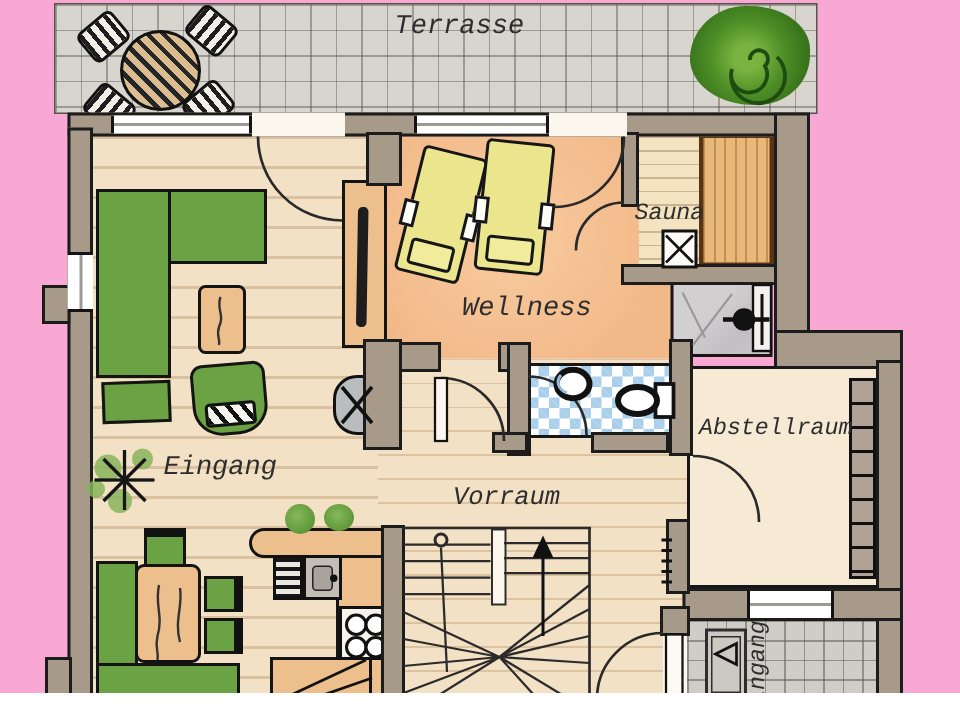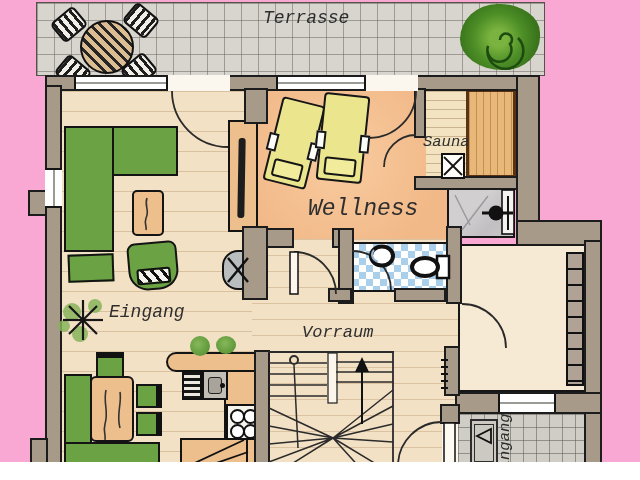--- a/index.html
+++ b/index.html
@@ -158,23 +158,24 @@
   <div class="abs lounger" style="left:272px;top:100px;width:44px;height:86px;transform:rotate(14deg);">
     <div class="foot"></div>
     <div class="hl"></div>
     <div class="hr"></div>
   </div>
   <div class="abs lounger" style="left:320px;top:94px;width:46px;height:88px;transform:rotate(6deg);">
     <div class="foot"></div>
     <div class="hl"></div>
     <div class="hr"></div>
   </div>
-  <div class="abs lbl" style="left:308px;top:196px;font-size:23px;">Wellness</div>
+  <div class="abs lbl" style="left:308px;top:196px;font-size:18px;">Wellness</div>
 
   <div class="abs lbl" style="left:302px;top:323px;font-size:17px;">Vorraum</div>
+  <div class="abs lbl" style="left:466px;top:276px;font-size:15.5px;">Abstellraum</div>
   <div class="abs" style="left:566px;top:252px;width:18px;height:134px;background:#b0a294;border:2px solid #111;z-index:15;
               background-image:repeating-linear-gradient(180deg,transparent 0 14px,#111 14px 16px);"></div>
   <div class="abs lbl" style="left:505px;top:446px;font-size:15.5px;transform:translate(-50%,-50%) rotate(-90deg);">Eingang</div>
   <div class="abs" style="left:470px;top:419px;width:28px;height:48px;background:#ccc9c2;border:2.5px solid #2e2e2e;z-index:10;">
     <div class="abs" style="left:2px;top:3px;right:2px;bottom:3px;border:1.8px solid #2e2e2e;"></div>
   </div>
 
   <svg class="ovl" width="640" height="480" viewBox="0 0 640 480">
 
     <g stroke="#2a2a2a" stroke-width="1.8" fill="none">

